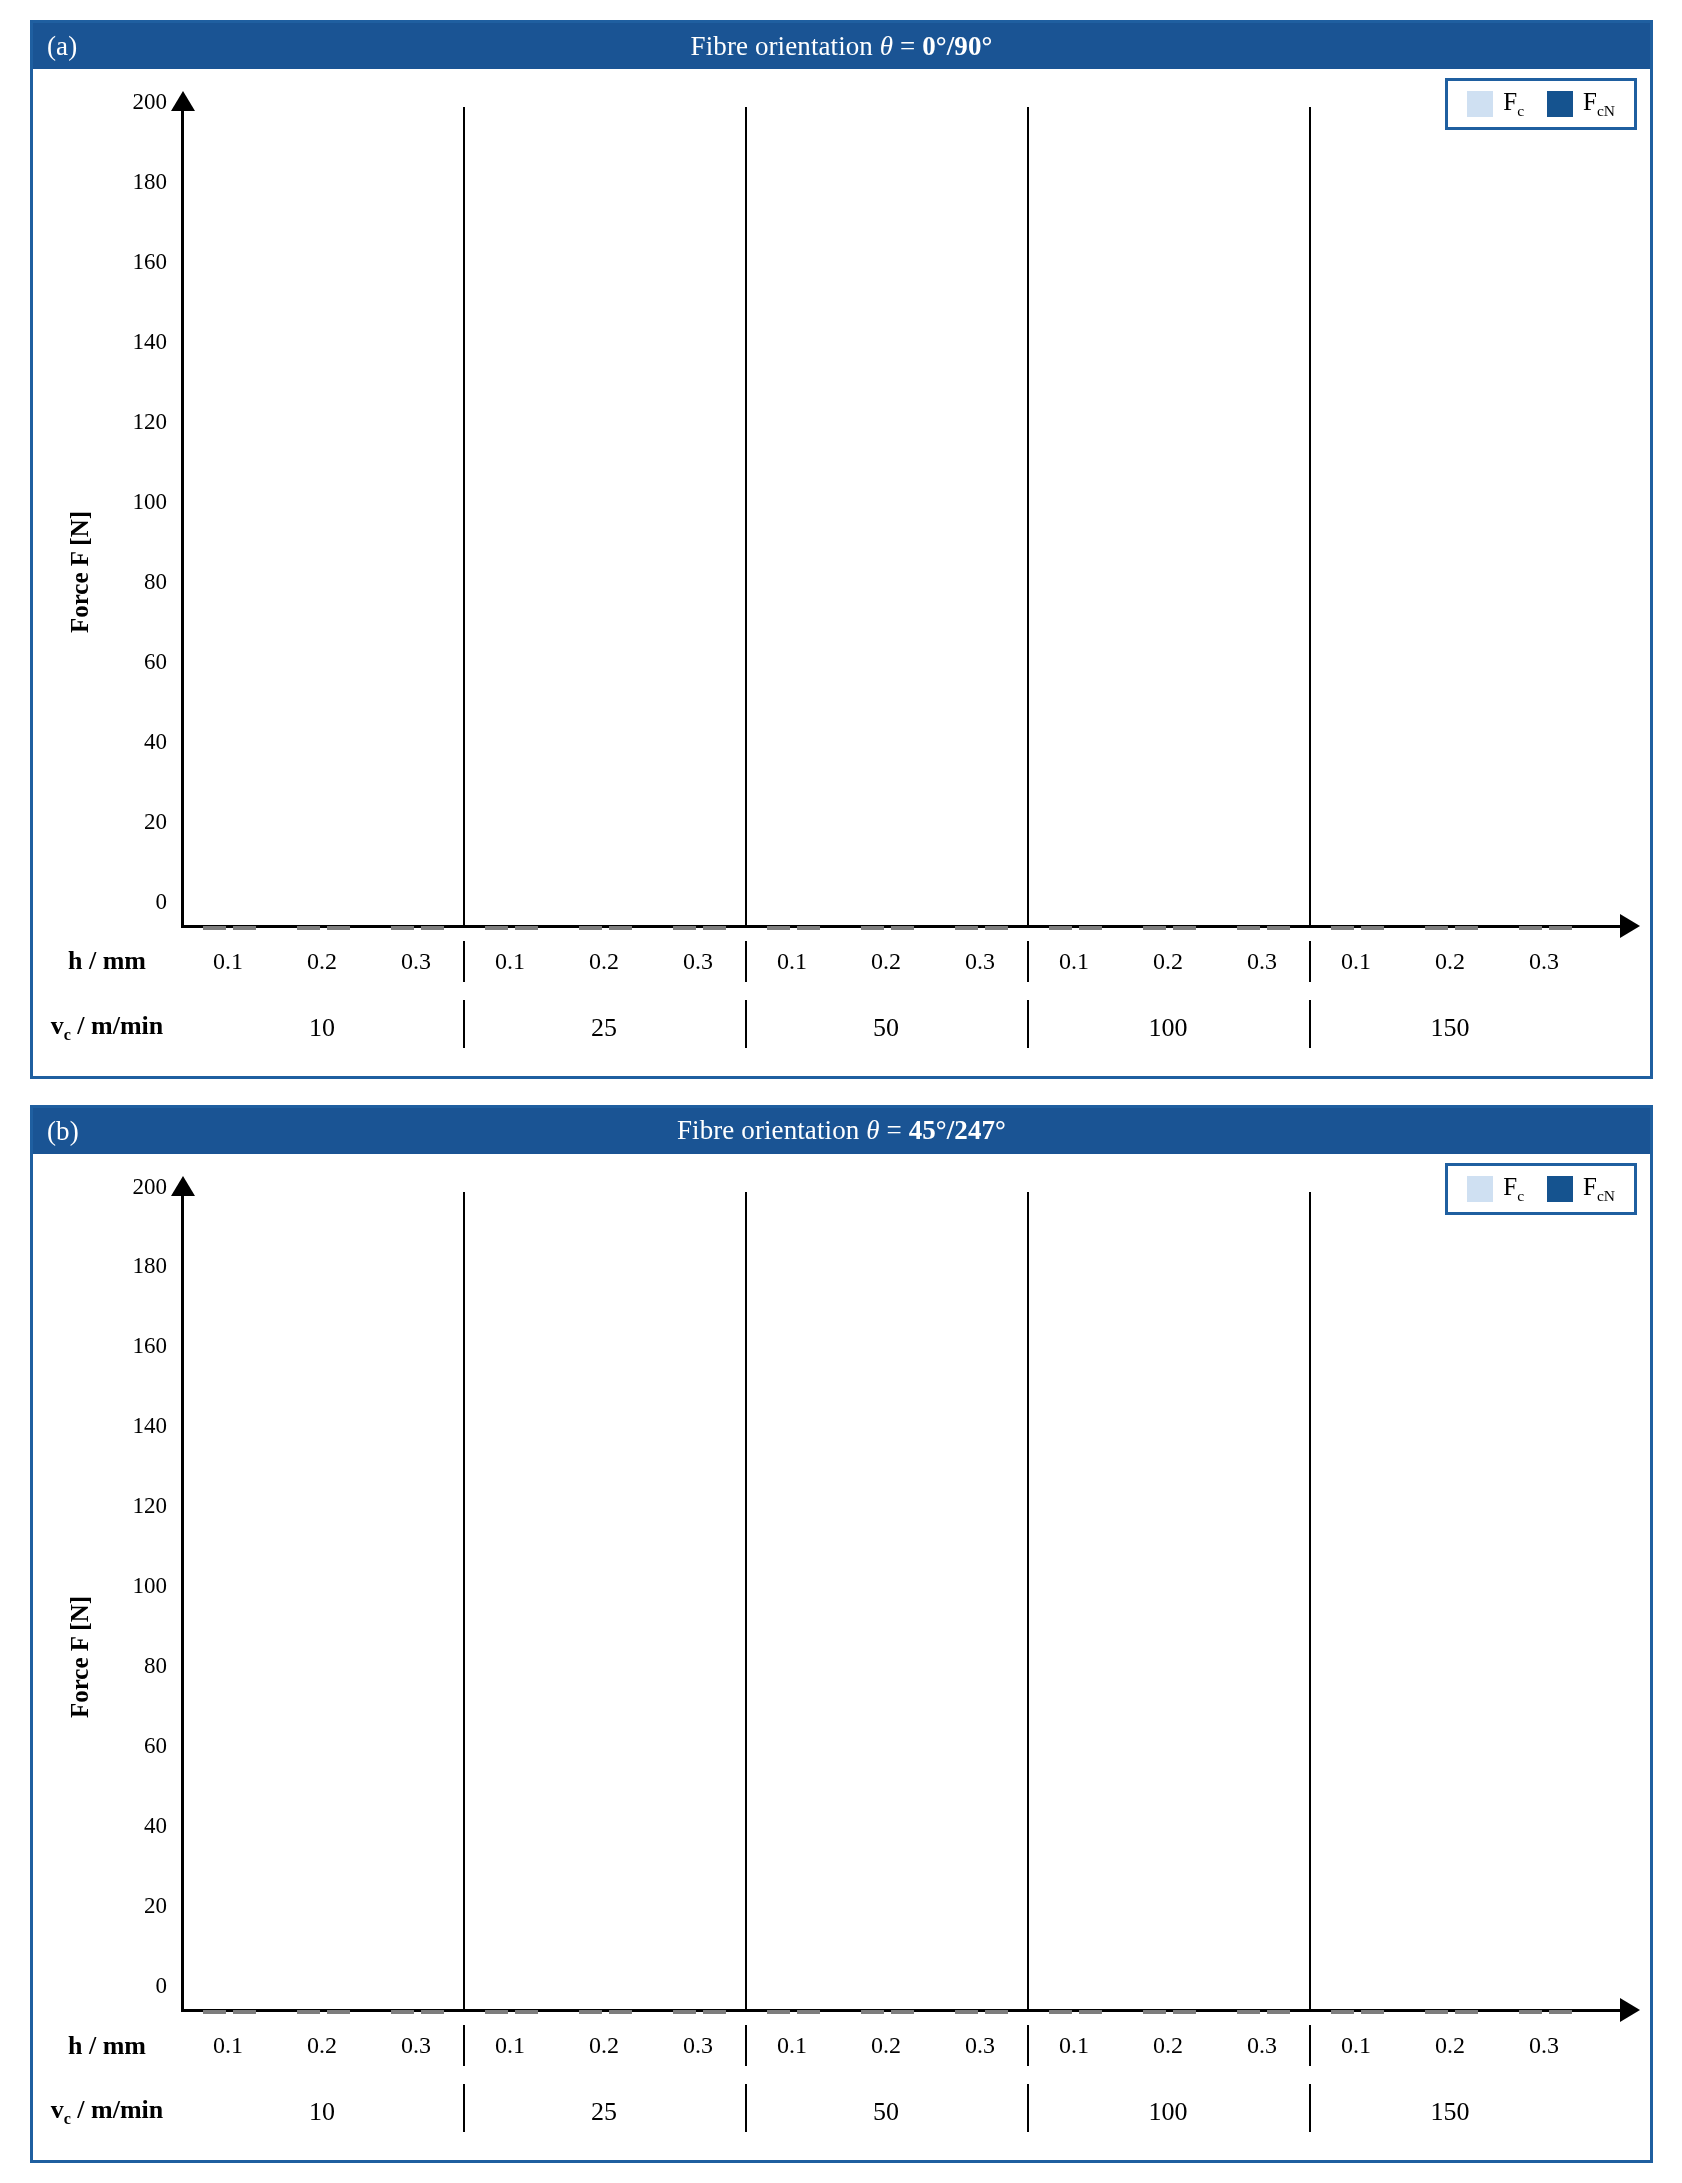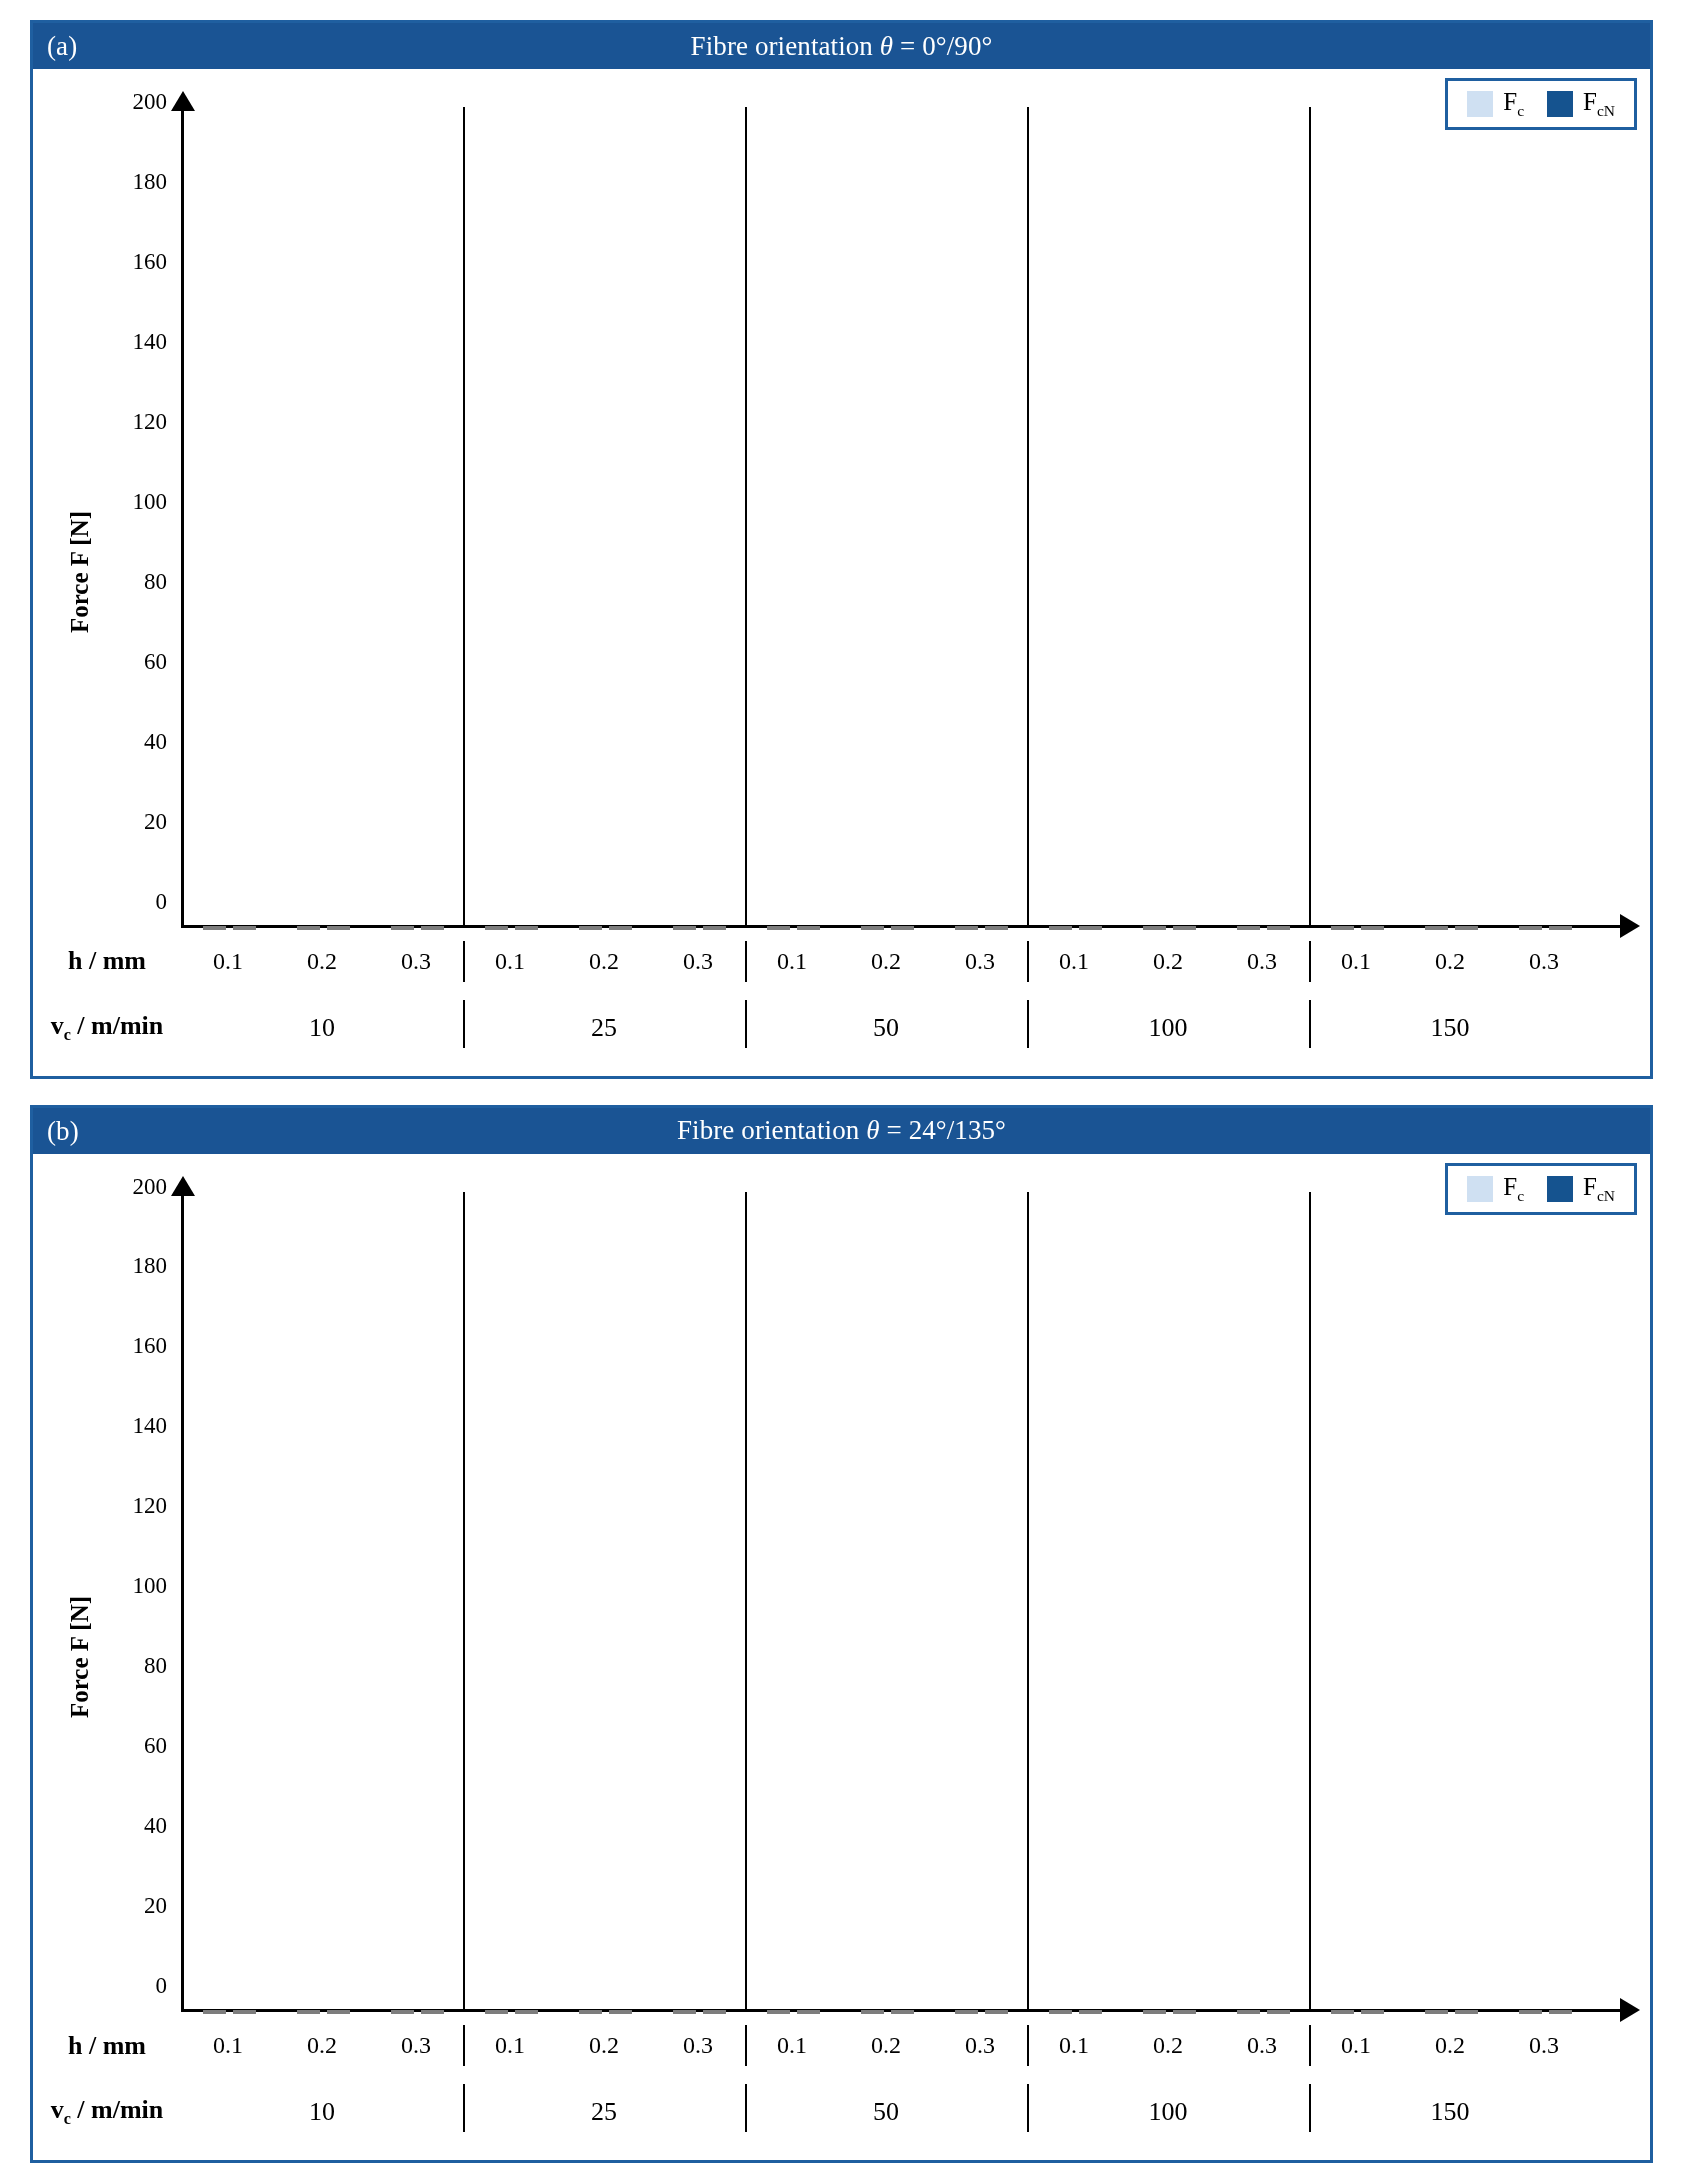--- a/index.html
+++ b/index.html
@@ -48,21 +48,21 @@
   }
   .panel-label {
     position: absolute;
     left: 14px;
     top: 50%;
     transform: translateY(-50%);
     font-size: 27px;
     color: #ffffff;
   }
   .panel-title-italic { font-style: italic; }
-  .panel-title-bold { font-weight: normal; }
+  .panel-title-bold { font-weight: bold; }
 
   .panel-body {
     position: relative;
     flex: 1 1 auto;
   }
 
   
   .plot-area {
     position: absolute;
     left: 148px;
@@ -539,21 +539,21 @@
             </div>
         </div>
       </div>
     </div>
   </div>
 
   <div class="panel">
     <div class="panel-header">
       <span class="panel-label">(b)</span>
       <span>
-        <span>Fibre orientation </span><span class="panel-title-italic">θ</span><span> = </span><span class="panel-title-bold">24°/135°</span>
+        <span>Fibre orientation </span><span class="panel-title-italic">θ</span><span> = </span><span class="panel-title-bold">45°/247°</span>
       </span>
     </div>
 
     <div class="panel-body">
       <div class="legend">
         <div class="legend-item">
           <span class="legend-swatch fc"></span>
           <span class="legend-label">F<sub>c</sub></span>
         </div>
         <div class="legend-item">

